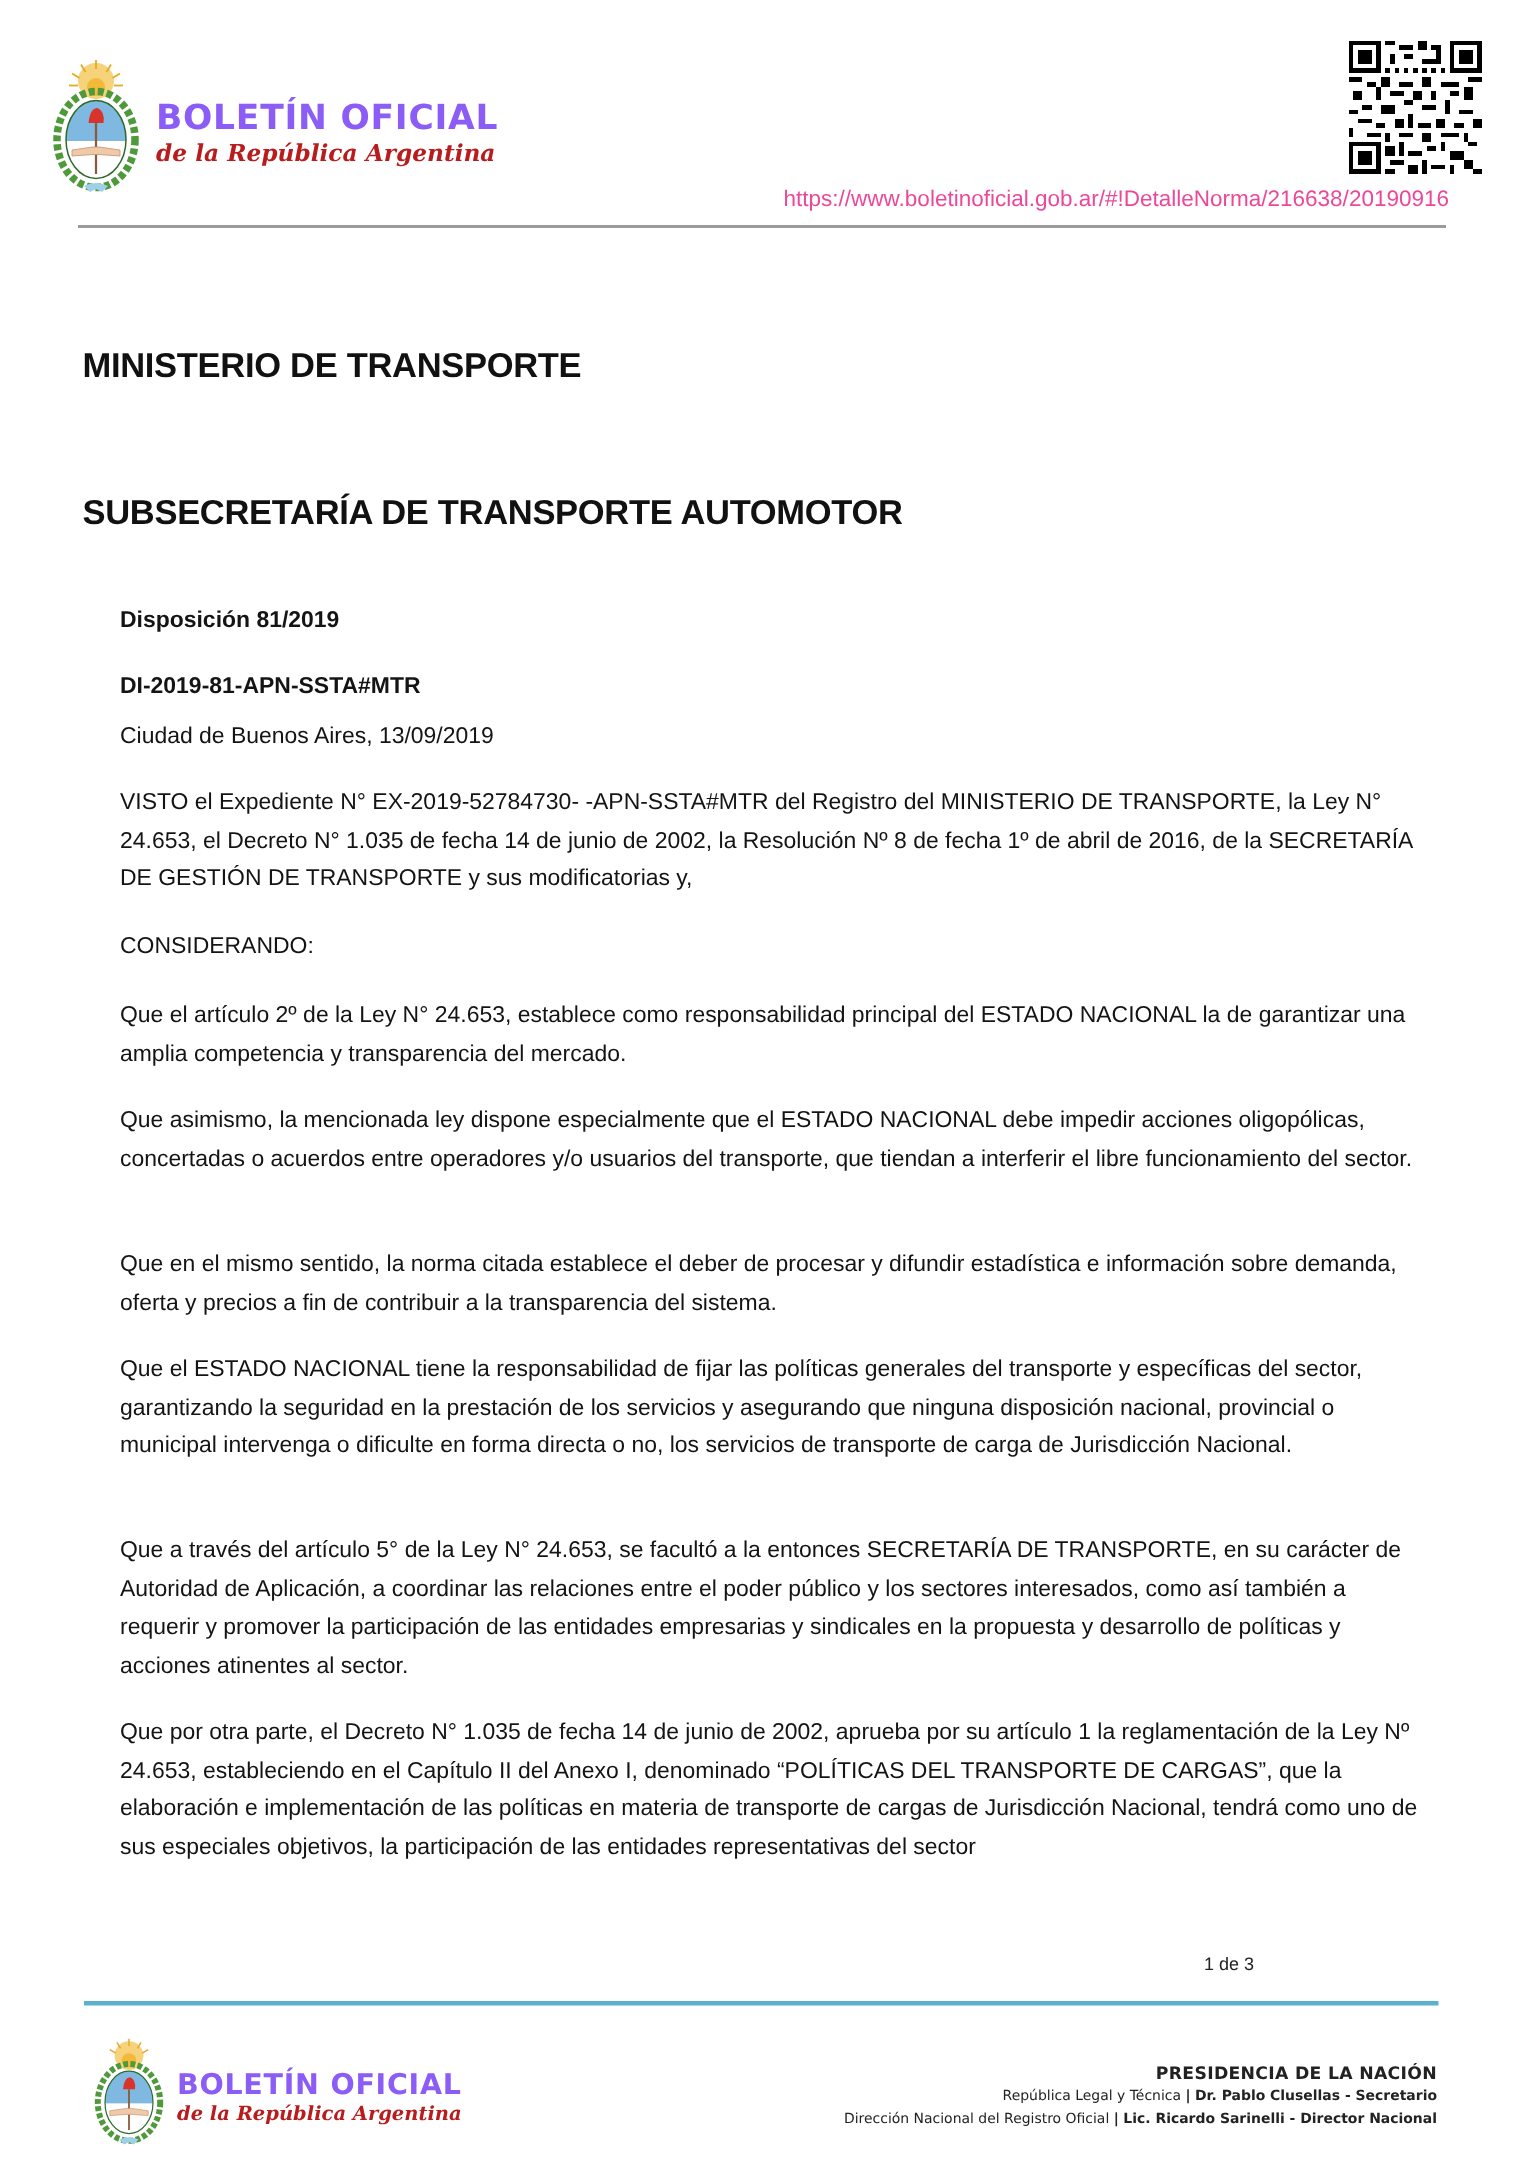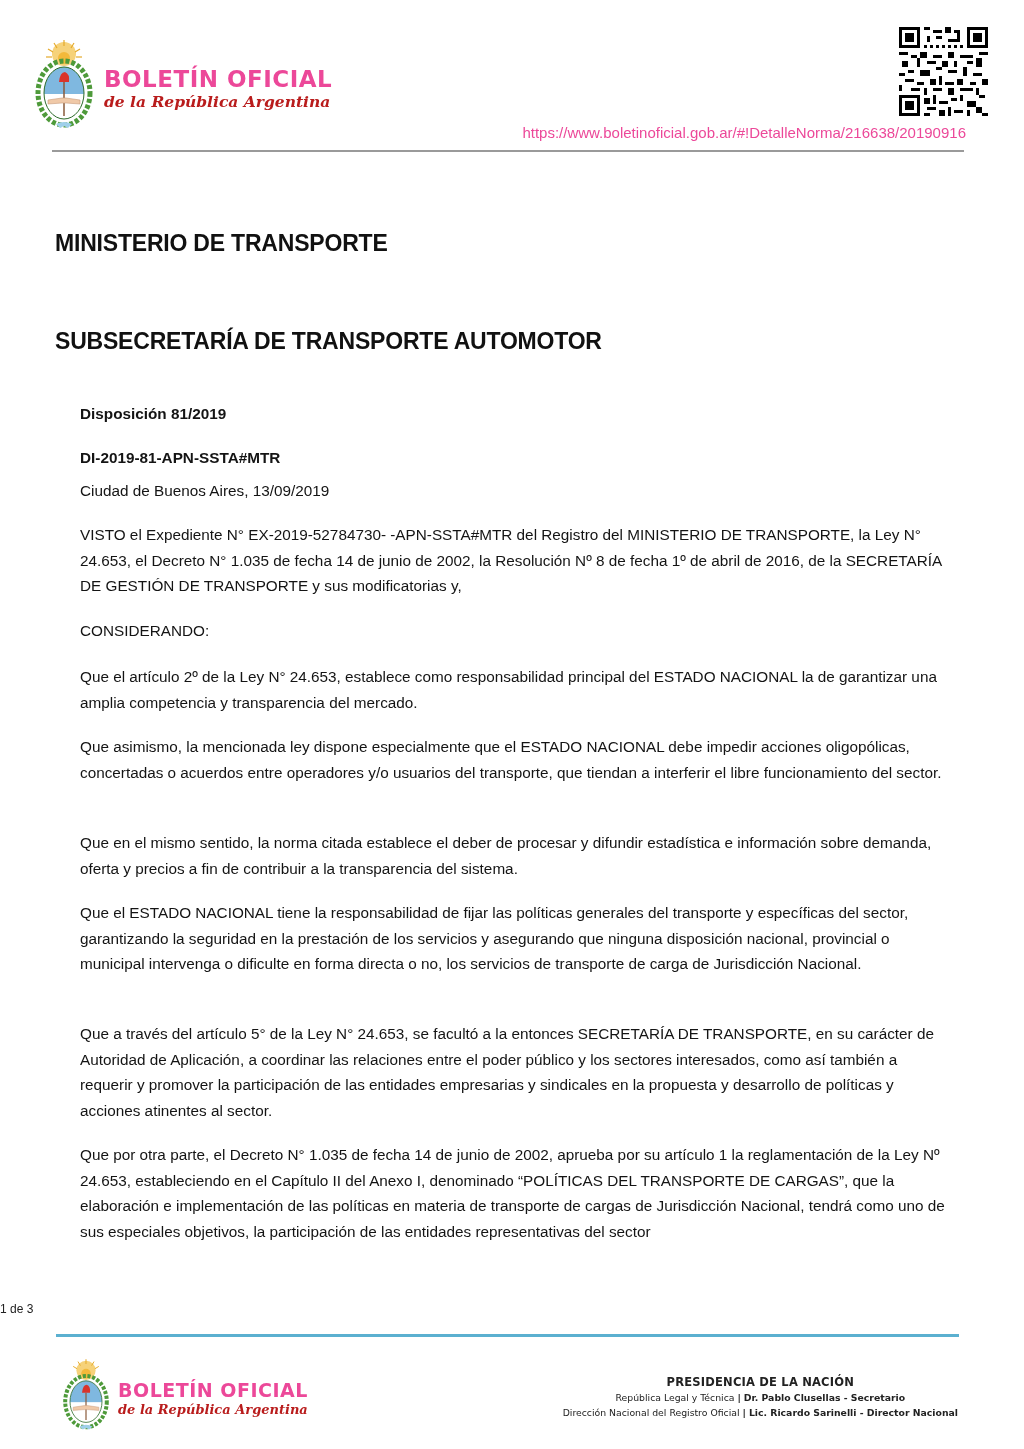--- a/index.html
+++ b/index.html
@@ -3,50 +3,50 @@
 <meta charset="utf-8">
 <style>
   html, body { margin: 0; padding: 0; background: #ffffff; }
   body { width: 1024px; height: 1449px; position: relative; overflow: hidden; font-family: "Liberation Sans", sans-serif; color: #111; }
   .abs { position: absolute; }
 
   
   .hdr-logo { left: 34px; top: 38px; width: 290px; height: 96px; }
   .coat { position: absolute; left: 0; top: 0; width: 60px; height: 96px; }
   .brand { position: absolute; left: 70px; top: 28px; }
-  .brand-title { font-family: "DejaVu Sans", sans-serif; font-weight: bold; font-size: 23px; letter-spacing: 0.5px; color: #ec4899; line-height: 26px; white-space: nowrap; }
+  .brand-title { font-family: "DejaVu Sans", sans-serif; font-weight: bold; font-size: 23px; letter-spacing: 0.5px; color: #8b5cf6; line-height: 26px; white-space: nowrap; }
   .brand-sub { font-family: "DejaVu Serif", serif; font-style: italic; font-weight: bold; font-size: 15.5px; color: #b91c1c; line-height: 20px; white-space: nowrap; }
 
   .qr { left: 899px; top: 27px; width: 89px; height: 89px; }
   .url { right: 58px; top: 124px; font-size: 15px; color: #ec4899; white-space: nowrap; }
   .hdr-rule { left: 52px; top: 150px; width: 912px; height: 2px; background: #9a9a9a; }
 
   
   .h1 { left: 55px; top: 230px; font-size: 23px; font-weight: bold; letter-spacing: -0.2px; white-space: nowrap; }
   .h2 { left: 55px; top: 328px; font-size: 23px; font-weight: bold; letter-spacing: -0.2px; white-space: nowrap; }
 
   
   .body { left: 80px; top: 380px; width: 870px; font-size: 15.3px; line-height: 25.5px; color: #141414; }
   .body p { margin: 0; }
   .b { font-weight: bold; margin-top: 12px; }
   .meta1 { position: absolute; left: 0; top: 9px; }
   .meta2 { position: absolute; left: 0; top: 53px; }
   .meta3 { position: absolute; left: 0; top: 98px; }
   .para { position: absolute; left: 0; width: 870px; }
 
   
-  .pager { left: 0; width: 836px; top: 1302px; text-align: left; font-size: 12px; color: #222; }
+  .pager { left: 0; width: 836px; top: 1302px; text-align: right; font-size: 12px; color: #222; }
   .ftr-rule { left: 56px; top: 1334px; width: 903px; height: 3px; background: #5bb0d0; }
   .ftr-logo { left: 62px; top: 1357px; width: 260px; height: 78px; }
   .ftr-logo .coat { width: 48px; height: 78px; }
   .ftr-logo .brand { left: 56px; top: 22px; }
   .ftr-logo .brand-title { font-size: 19px; line-height: 22px; }
   .ftr-logo .brand-sub { font-size: 13px; line-height: 17px; }
 
-  .ftr-right { right: 66px; top: 1374px; text-align: center; font-family: "DejaVu Sans", sans-serif; color: #222; }
+  .ftr-right { right: 66px; top: 1374px; text-align: right; font-family: "DejaVu Sans", sans-serif; color: #222; }
   .ftr-pres { font-size: 11.5px; font-weight: bold; line-height: 16px; letter-spacing: 0.2px; }
   .ftr-line { font-size: 9.3px; line-height: 15px; white-space: nowrap; }
   .ftr-line .bold { font-weight: bold; }
 </style>
 </head>
 <body>
 
 <div class="abs hdr-logo">
   <svg class="coat" viewBox="0 0 60 96">
 

